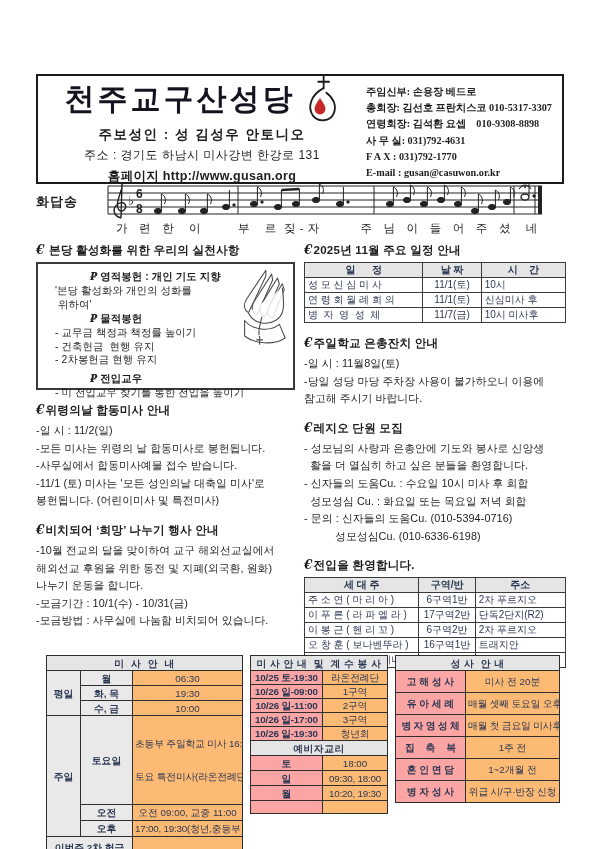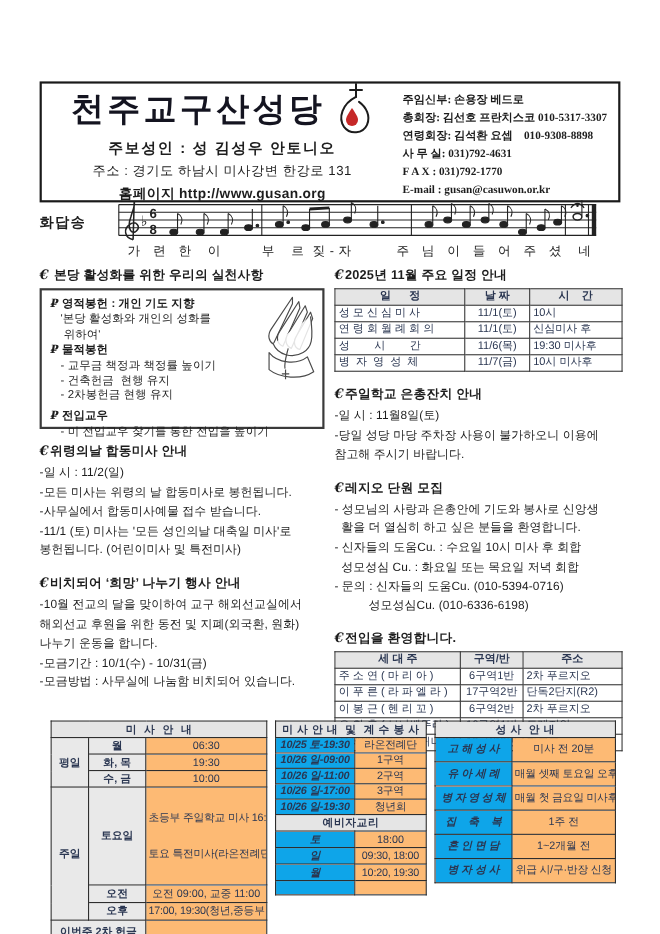--- a/index.html
+++ b/index.html
@@ -30,40 +30,40 @@
   .columns{left:36px;top:243px;width:530px;display:flex;gap:9px;align-items:flex-start;}
   .col-left{width:259px;}
   .col-right{width:262px;}
   .section{margin-bottom:13px;}
   .sec-title{font-size:11.6px;font-weight:800;letter-spacing:0.2px;margin-bottom:4px;white-space:pre;}
   .bullet{font-family:"DejaVu Serif",serif;font-style:italic;font-weight:900;font-size:12px;margin-right:1px;}
   .line{font-size:10.8px;line-height:17.6px;white-space:pre-wrap;letter-spacing:0.1px;}
 
   .practice-box{border:2px solid #3a3a3a;padding:6px 8px 5px 8px;position:relative;height:113px;}
   .pb-line{font-size:10.4px;line-height:13.9px;white-space:pre;letter-spacing:0.1px;}
-  .pb-head{font-weight:800;}
+  .pb-head{font-weight:800;margin-left:44px;}
   .pb-bullet{font-family:"DejaVu Serif",serif;font-style:italic;font-weight:900;}
   .hands{position:absolute;right:2px;top:2px;}
 
   
   table{border-collapse:collapse;}
   .ntable{width:100%;table-layout:fixed;color:#2b3752;}
   .ntable th,.ntable td{border:1px solid #3a3a3a;font-size:10px;height:14px;line-height:12px;padding:0 3px;overflow:hidden;white-space:pre;}
   .ntable th{background:#e5e5e5;font-weight:700;text-align:center;}
   .ntable td{background:#fff;font-weight:400;}
   .c{text-align:center;}
 
   
   .bottom{left:46px;top:655px;display:flex;align-items:flex-start;}
   .btable{table-layout:fixed;color:#2b3752;}
   .btable th,.btable td{border:1px solid #2e2e2e;font-size:9.8px;line-height:11px;padding:0 2px;overflow:hidden;white-space:pre;}
   .btable th{background:#e5e5e5;font-weight:800;text-align:center;letter-spacing:0.5px;}
   .gray{background:#e9e9e9;font-weight:700;text-align:center;}
   .val{text-align:center;background:#fdba74;}
-  .blabel{font-weight:800;text-align:center;background:#0ea5e9;font-style:italic;}
+  .blabel{font-weight:800;text-align:center;background:#fca5a5;}
   .tiny{font-size:8.6px;letter-spacing:-0.2px;}
   #mass-table{width:196px;margin-right:7px;}
   #counting-table{width:137px;margin-right:7px;}
   #sacraments-table{width:164px;}
 </style>
 </head>
 <body>
 
 <div class="abs header-box">
   <div class="hb-left">
@@ -253,25 +253,20 @@
           <td>성 모 신 심 미 사</td>
           <td class="c">11/1(토)</td>
           <td>10시</td>
         </tr>
         <tr>
           <td>연 령 회 월 례 회 의</td>
           <td class="c">11/1(토)</td>
           <td>신심미사 후</td>
         </tr>
         <tr>
-          <td>성        시        간</td>
-          <td class="c">11/6(목)</td>
-          <td>19:30 미사후</td>
-        </tr>
-        <tr>
           <td>병  자  영  성  체</td>
           <td class="c">11/7(금)</td>
           <td>10시 미사후</td>
         </tr>
       </tbody>
         </table>
     </div>
 
     <div class="section">
       <div class="sec-title"><span class="bullet">€</span><span>주일학교 은총잔치 안내</span></div>

